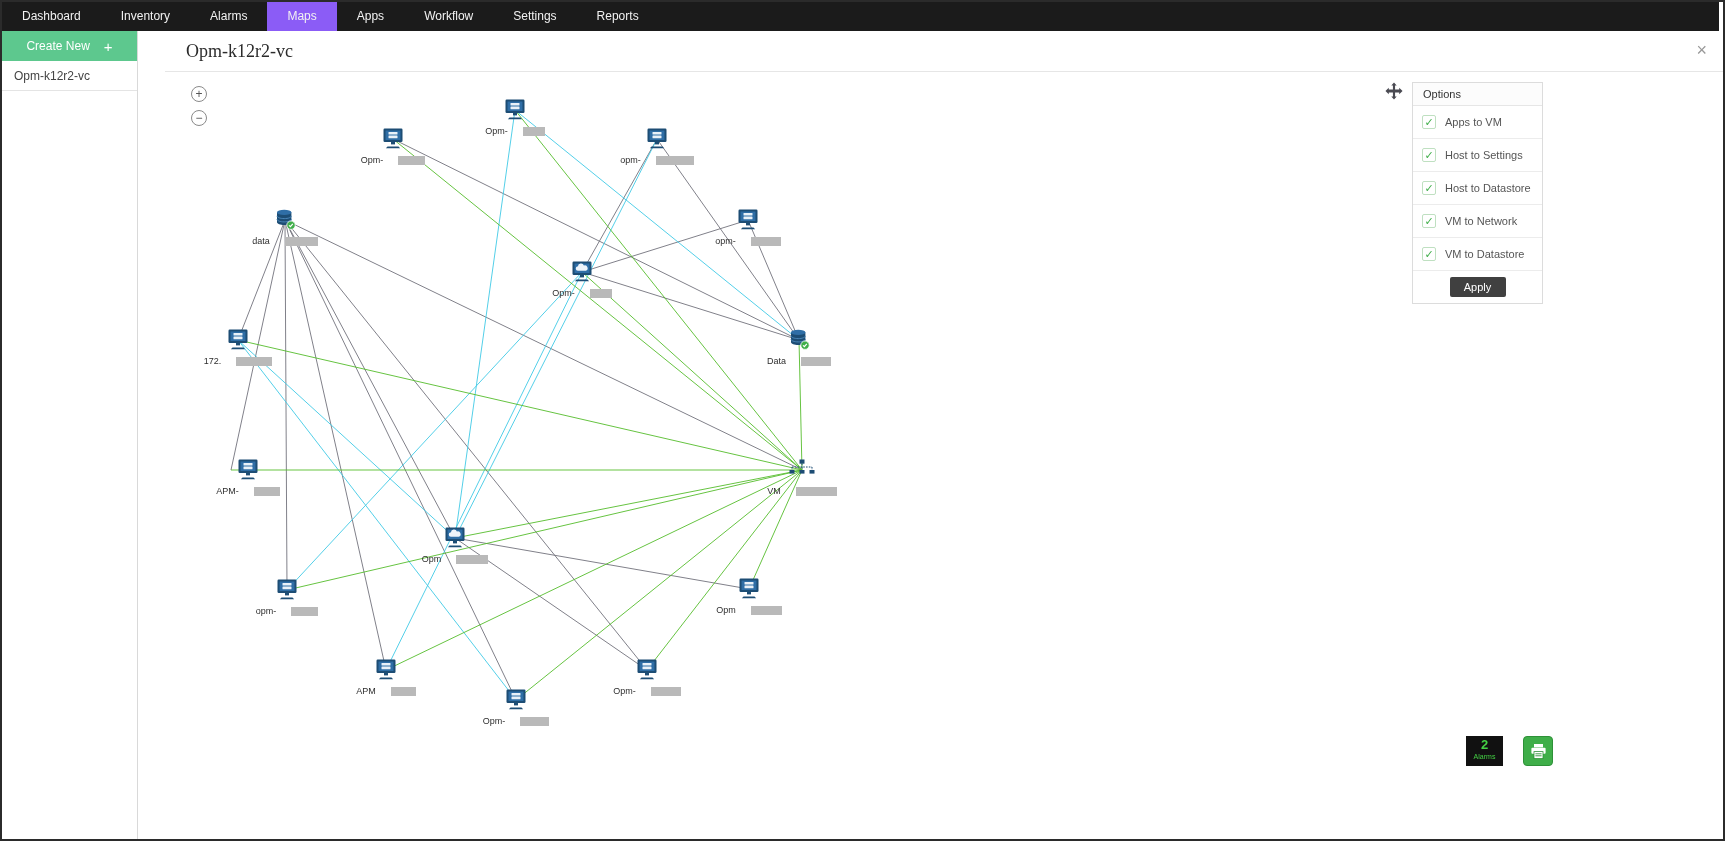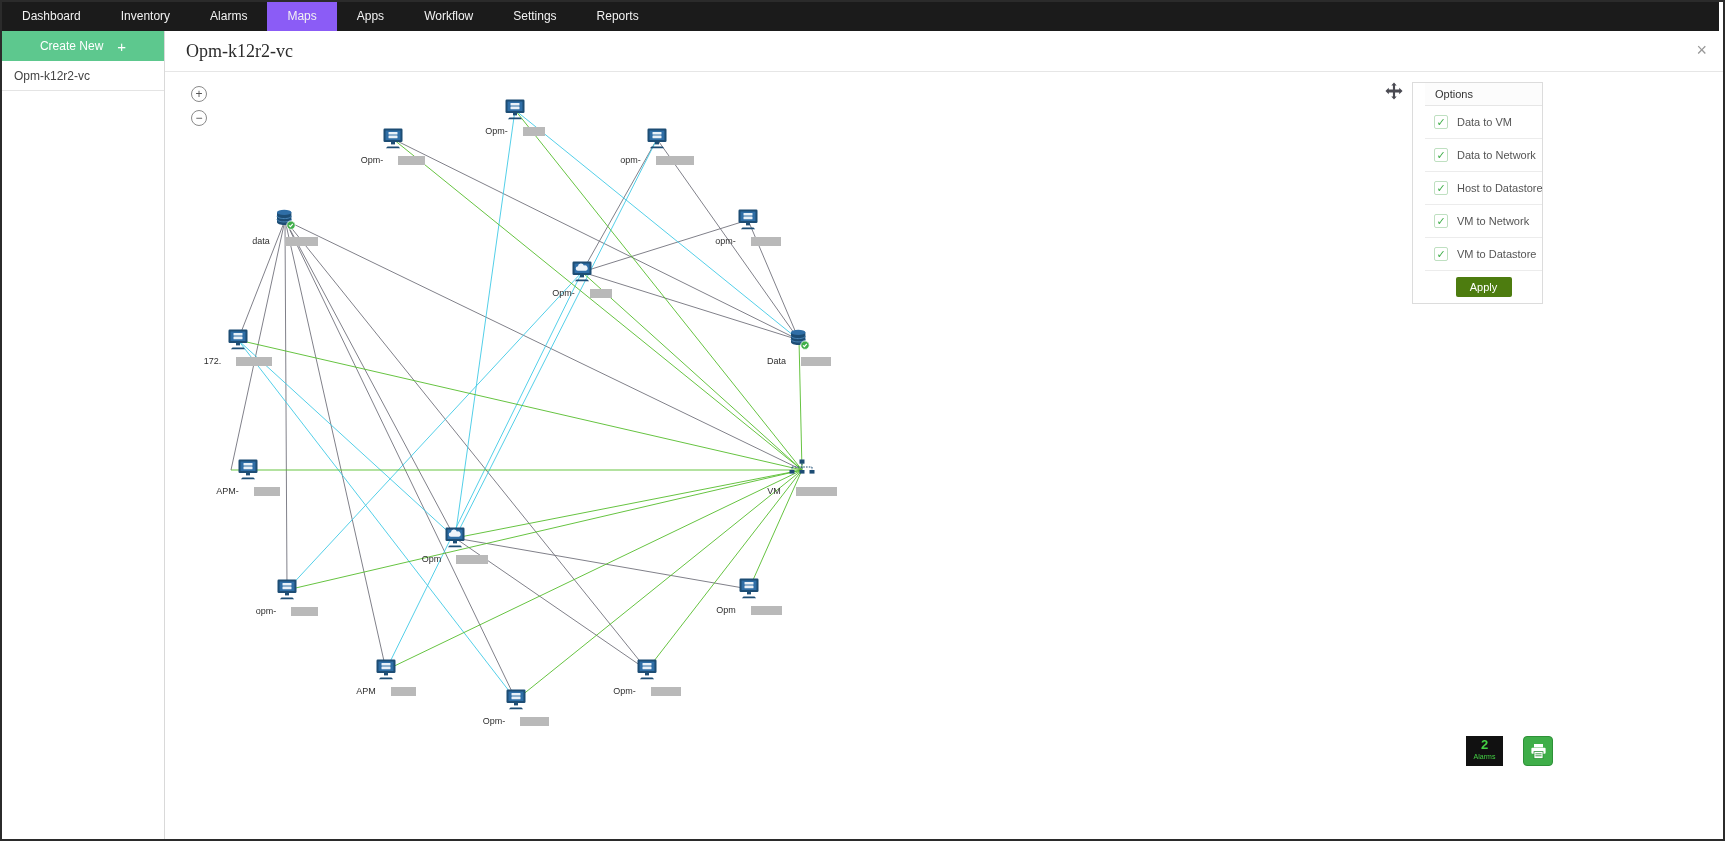--- a/index.html
+++ b/index.html
@@ -5,21 +5,21 @@
   * { margin:0; padding:0; box-sizing:border-box; }
   html,body { background:#ffffff; font-family:"Liberation Sans", sans-serif; }
   .page { position:relative; width:1725px; height:841px; background:#fff; border:2px solid #2b2b2b; overflow:hidden; }
 
   
   .topnav { position:absolute; top:0; left:0; right:4px; height:29px; background:#1b1b1b; display:flex; align-items:stretch; z-index:40; }
   .nav-item { color:#f2f2f2; font-size:12px; line-height:29px; padding:0 20px; cursor:pointer; white-space:nowrap; }
   .nav-item.active { background:#8b5cf6; }
 
   
-  .sidebar { position:absolute; top:29px; left:0; width:163px; bottom:0; background:#fff; border-right:1px solid #d9d9d9; z-index:30; }
+  .sidebar { position:absolute; top:29px; left:0; width:136px; bottom:0; background:#fff; border-right:1px solid #d9d9d9; z-index:30; }
   .create-new { display:flex; width:100%; height:30px; border:none; background:#5dc88e; color:#fff; font-size:12px; align-items:center; justify-content:center; gap:14px; cursor:pointer; font-family:inherit; }
   .create-plus { font-size:15px; line-height:15px; }
   .side-item { height:30px; line-height:30px; padding:0 12px; font-size:12px; color:#444; border-bottom:1px solid #e4e4e4; background:#fff; cursor:pointer; white-space:nowrap; overflow:hidden; }
 
   
   .content-header { position:absolute; top:29px; left:163px; right:0; height:41px; background:#fff; border-bottom:1px solid #e6e6e6; z-index:20; }
   .page-title { position:absolute; left:21px; top:10px; font-family:"Liberation Serif", serif; font-size:18px; font-weight:500; color:#2b2b2b; }
   .close-x { position:absolute; right:16px; top:10px; font-size:18px; line-height:18px; color:#999; cursor:pointer; }
 
   
@@ -33,27 +33,27 @@
 
   
   .zoom-btn { position:absolute; width:16px; height:16px; border-radius:50%; border:1px solid #8a8a8a; background:#fff; color:#555; font-size:12px; line-height:13px; text-align:center; padding:0; cursor:pointer; z-index:10; font-family:inherit; }
   .zoom-in { left:189px; top:84px; }
   .zoom-out { left:189px; top:108px; }
 
   
   .pan-icon { position:absolute; left:1383px; top:80px; width:18px; height:18px; z-index:10; cursor:move; }
 
   
-  .options-panel { position:absolute; left:1410px; top:80px; width:131px; background:#fff; border:1px solid #dcdcdc; z-index:10;padding-left:12px; }
+  .options-panel { position:absolute; left:1410px; top:80px; width:131px; background:#fff; border:1px solid #dcdcdc; z-index:10; }
   .options-title { height:23px; line-height:23px; padding:0 10px; font-size:11px; color:#333; border-bottom:1px solid #e6e6e6; background:#fcfcfc; }
   .option-row { display:flex; align-items:center; gap:9px; height:33px; padding:0 9px; border-bottom:1px solid #ececec; cursor:pointer; }
   .checkbox { flex:0 0 auto; width:14px; height:14px; border:1px solid #bfe0c1; background:#fff; color:#3fae49; font-size:11px; line-height:12px; text-align:center; border-radius:2px; }
   .option-label { font-size:11px; color:#555; white-space:nowrap; }
   .apply-row { height:32px; display:flex; align-items:center; justify-content:center; }
-  .apply-btn { width:56px; height:20px; background:#4d7c0f; color:#fff; border:none; border-radius:2px; font-size:11px; cursor:pointer; font-family:inherit; }
+  .apply-btn { width:56px; height:20px; background:#404040; color:#fff; border:none; border-radius:2px; font-size:11px; cursor:pointer; font-family:inherit; }
 
   
   .alarm-badge { position:absolute; left:1464px; top:734px; width:37px; height:30px; background:#111; text-align:center; z-index:25; cursor:pointer; }
   .alarm-count { font-size:13px; line-height:17px; font-weight:bold; color:#44d144; }
   .alarm-label { font-size:7px; line-height:8px; color:#44d144; }
   .chat-btn { position:absolute; left:1521px; top:734px; width:30px; height:30px; background:#3fae49; border:1px solid #2e9138; border-radius:4px; z-index:25; cursor:pointer; display:flex; align-items:center; justify-content:center; padding:0; }
 </style>
 </head>
 <body>
 
@@ -309,25 +309,25 @@
     <svg width="18" height="18" viewBox="0 0 20 20">
       <path d="M10 0.5 L13 3.8 H11.2 V8.2 H15.8 V6.4 L19.5 10 L15.8 13.6 V11.8 H11.2 V16.2 H13 L10 19.5 L7 16.2 H8.8 V11.8 H4.2 V13.6 L0.5 10 L4.2 6.4 V8.2 H8.8 V3.8 H7 Z" fill="#4a4a52"></path>
     </svg>
   </div>
 
   <div class="options-panel">
     <div class="options-title">Options</div>
     <div id="option-rows">
         <div class="option-row">
           <span class="checkbox">✓</span>
-          <span class="option-label">Data to VM</span>
-        </div>
-        <div class="option-row">
-          <span class="checkbox">✓</span>
-          <span class="option-label">Data to Network</span>
+          <span class="option-label">Apps to VM</span>
+        </div>
+        <div class="option-row">
+          <span class="checkbox">✓</span>
+          <span class="option-label">Host to Settings</span>
         </div>
         <div class="option-row">
           <span class="checkbox">✓</span>
           <span class="option-label">Host to Datastore</span>
         </div>
         <div class="option-row">
           <span class="checkbox">✓</span>
           <span class="option-label">VM to Network</span>
         </div>
         <div class="option-row">

